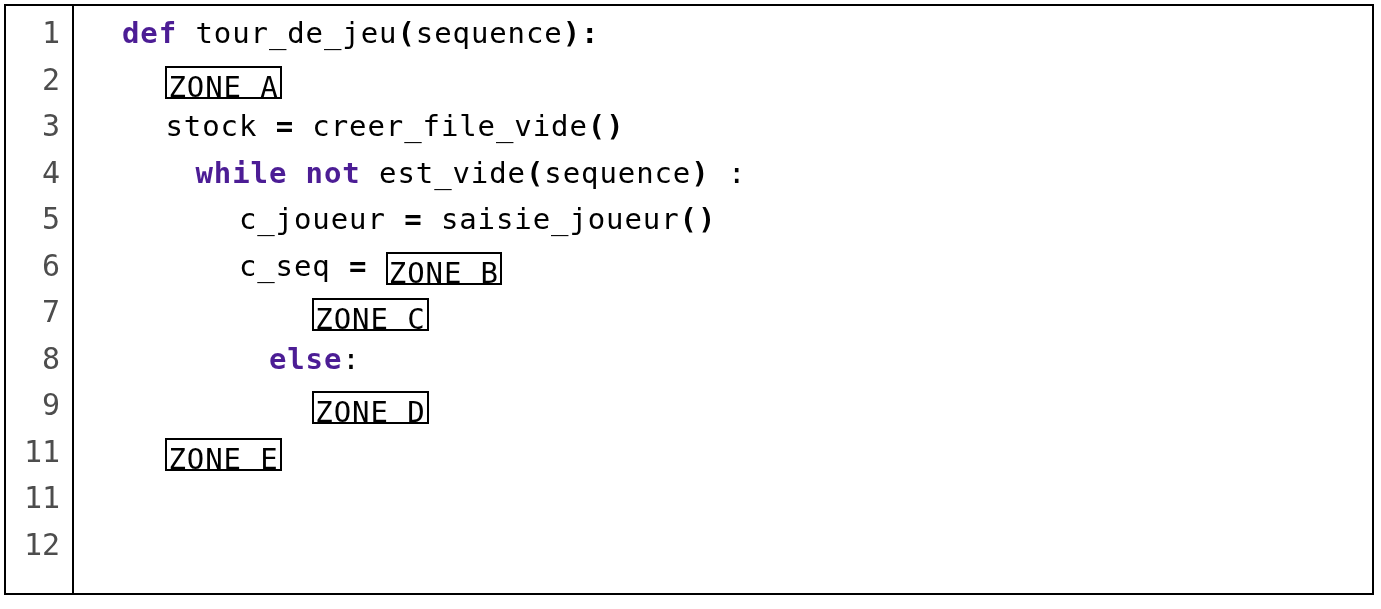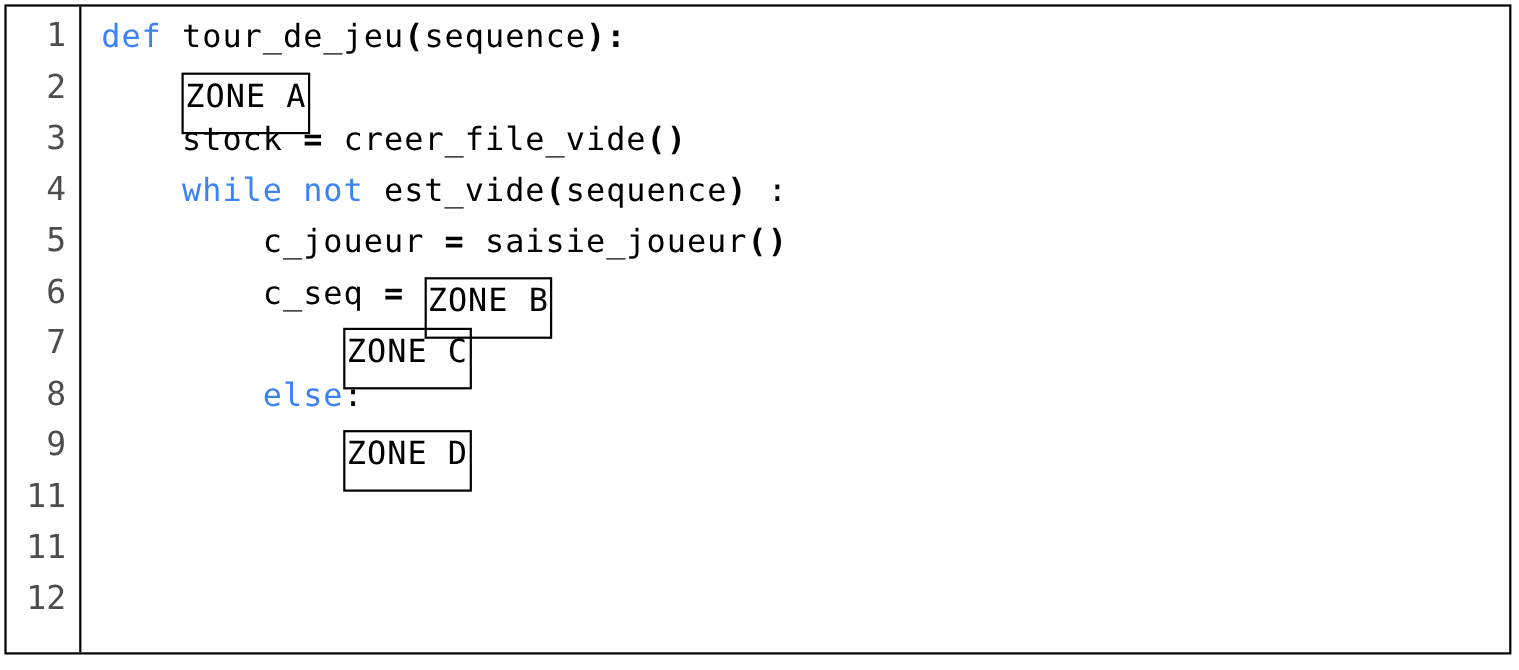--- a/index.html
+++ b/index.html
@@ -57,34 +57,35 @@
     height: 46.5px;
     line-height: 46.5px;
     font-size: 29px;
     color: #000000;
     white-space: pre;
     padding-left: 18px;
     font-family: "DejaVu Sans Mono", monospace;
     letter-spacing: 0.9px;
   }
   .kw {
-    font-weight: normal;
-    color: #3b82f6;
+    font-weight: bold;
+    color: #4c1d95;
+    margin-left: 30px;
   }
   .op {
     font-weight: bold;
     color: #000000;
   }
   .zone {
     display: inline-block;
     border: 2px solid #000000;
     box-sizing: border-box;
     padding: 0 1px;
     line-height: 38px;
-    height: 56px;
+    height: 33px;
     vertical-align: -7px;
     white-space: pre;
     font-family: "DejaVu Sans Mono", monospace;
     letter-spacing: 0.9px;
   }
   .zone.dots {
     letter-spacing: 3px;
     padding: 0 4px 0 6px;
   }
 </style>
@@ -110,16 +111,16 @@
     <div class="code-area">
         <div class="cl"><span class="kw">def</span><span> tour_de_jeu</span><span class="op">(</span><span>sequence</span><span class="op">):</span></div>
         <div class="cl"><span>    </span><span class="zone">ZONE A</span></div>
         <div class="cl"><span>    </span><span>stock </span><span class="op">=</span><span> creer_file_vide</span><span class="op">()</span></div>
         <div class="cl"><span>    </span><span class="kw">while not</span><span> est_vide</span><span class="op">(</span><span>sequence</span><span class="op">)</span><span> :</span></div>
         <div class="cl"><span>        </span><span>c_joueur </span><span class="op">=</span><span> saisie_joueur</span><span class="op">()</span></div>
         <div class="cl"><span>        </span><span>c_seq </span><span class="op">=</span><span> </span><span class="zone">ZONE B</span></div>
         <div class="cl"><span>            </span><span class="zone">ZONE C</span></div>
         <div class="cl"><span>        </span><span class="kw">else</span><span>:</span></div>
         <div class="cl"><span>            </span><span class="zone">ZONE D</span></div>
-        <div class="cl"><span>    </span></div>
+        <div class="cl"><span>    </span><span class="zone">ZONE E</span></div>
       </div>
   </div>
 </div>
 
 </body></html>

